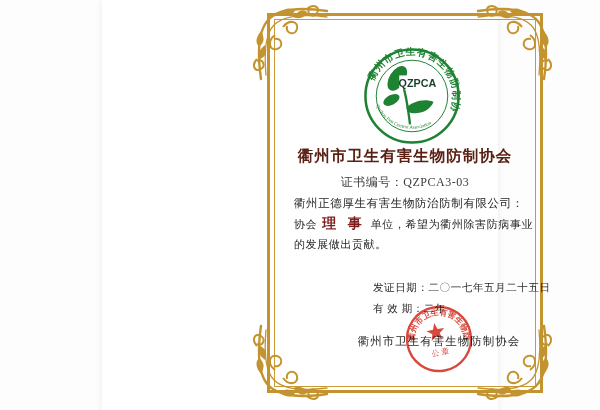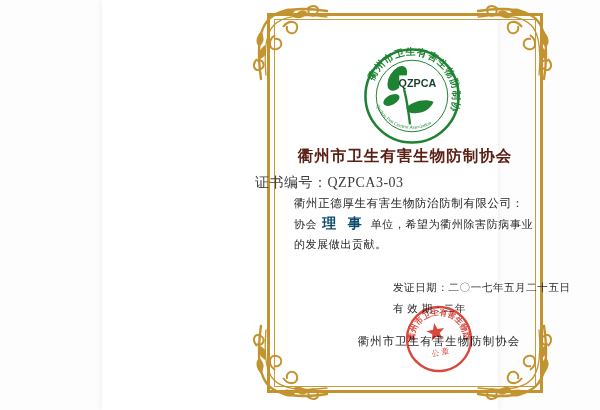--- a/index.html
+++ b/index.html
@@ -32,36 +32,36 @@
   
   .logo{position:absolute;left:261px;top:47px;width:98px;height:98px;}
   
   .title{
     position:absolute;left:153px;top:146px;width:300px;
     text-align:center;font-size:15.5px;font-weight:bold;
     letter-spacing:1px;color:#5a2014;
   }
   .certno{
     position:absolute;left:153px;top:174px;width:300px;
-    font-size:14px;color:#3c3c3c;letter-spacing:0.5px;
+    text-align:center;font-size:12px;color:#3c3c3c;letter-spacing:0.5px;
   }
   .bodyblock{
     position:absolute;left:192px;top:197px;width:240px;
     font-size:11px;color:#262626;letter-spacing:0.6px;
   }
   .bodyblock .bline{white-space:nowrap;margin-bottom:8px;line-height:12.5px;}
   .bodyblock .company{font-weight:normal;font-size:11.5px;}
   .bodyblock .indent{padding-left:25px;}
   .position-style{
     font-weight:900;font-size:14px;letter-spacing:4px;
-    margin:0 5px;color:#0c4a6e;
+    margin:0 5px;color:#7f1d1d;
   }
   .dates{
     position:absolute;left:271px;top:281px;width:200px;
-    font-size:10.5px;color:#2a2a2a;letter-spacing:0.6px;margin-left:20px;
+    font-size:10.5px;color:#2a2a2a;letter-spacing:0.6px;
   }
   .dates div{margin-bottom:6.5px;white-space:nowrap;}
   .orgname{
     position:absolute;left:237px;top:334px;width:200px;
     text-align:center;font-size:11.5px;color:#2a2a2a;letter-spacing:1px;
     white-space:nowrap;
   }
   
   .seal{
     position:absolute;left:301px;top:303px;width:72px;height:72px;

